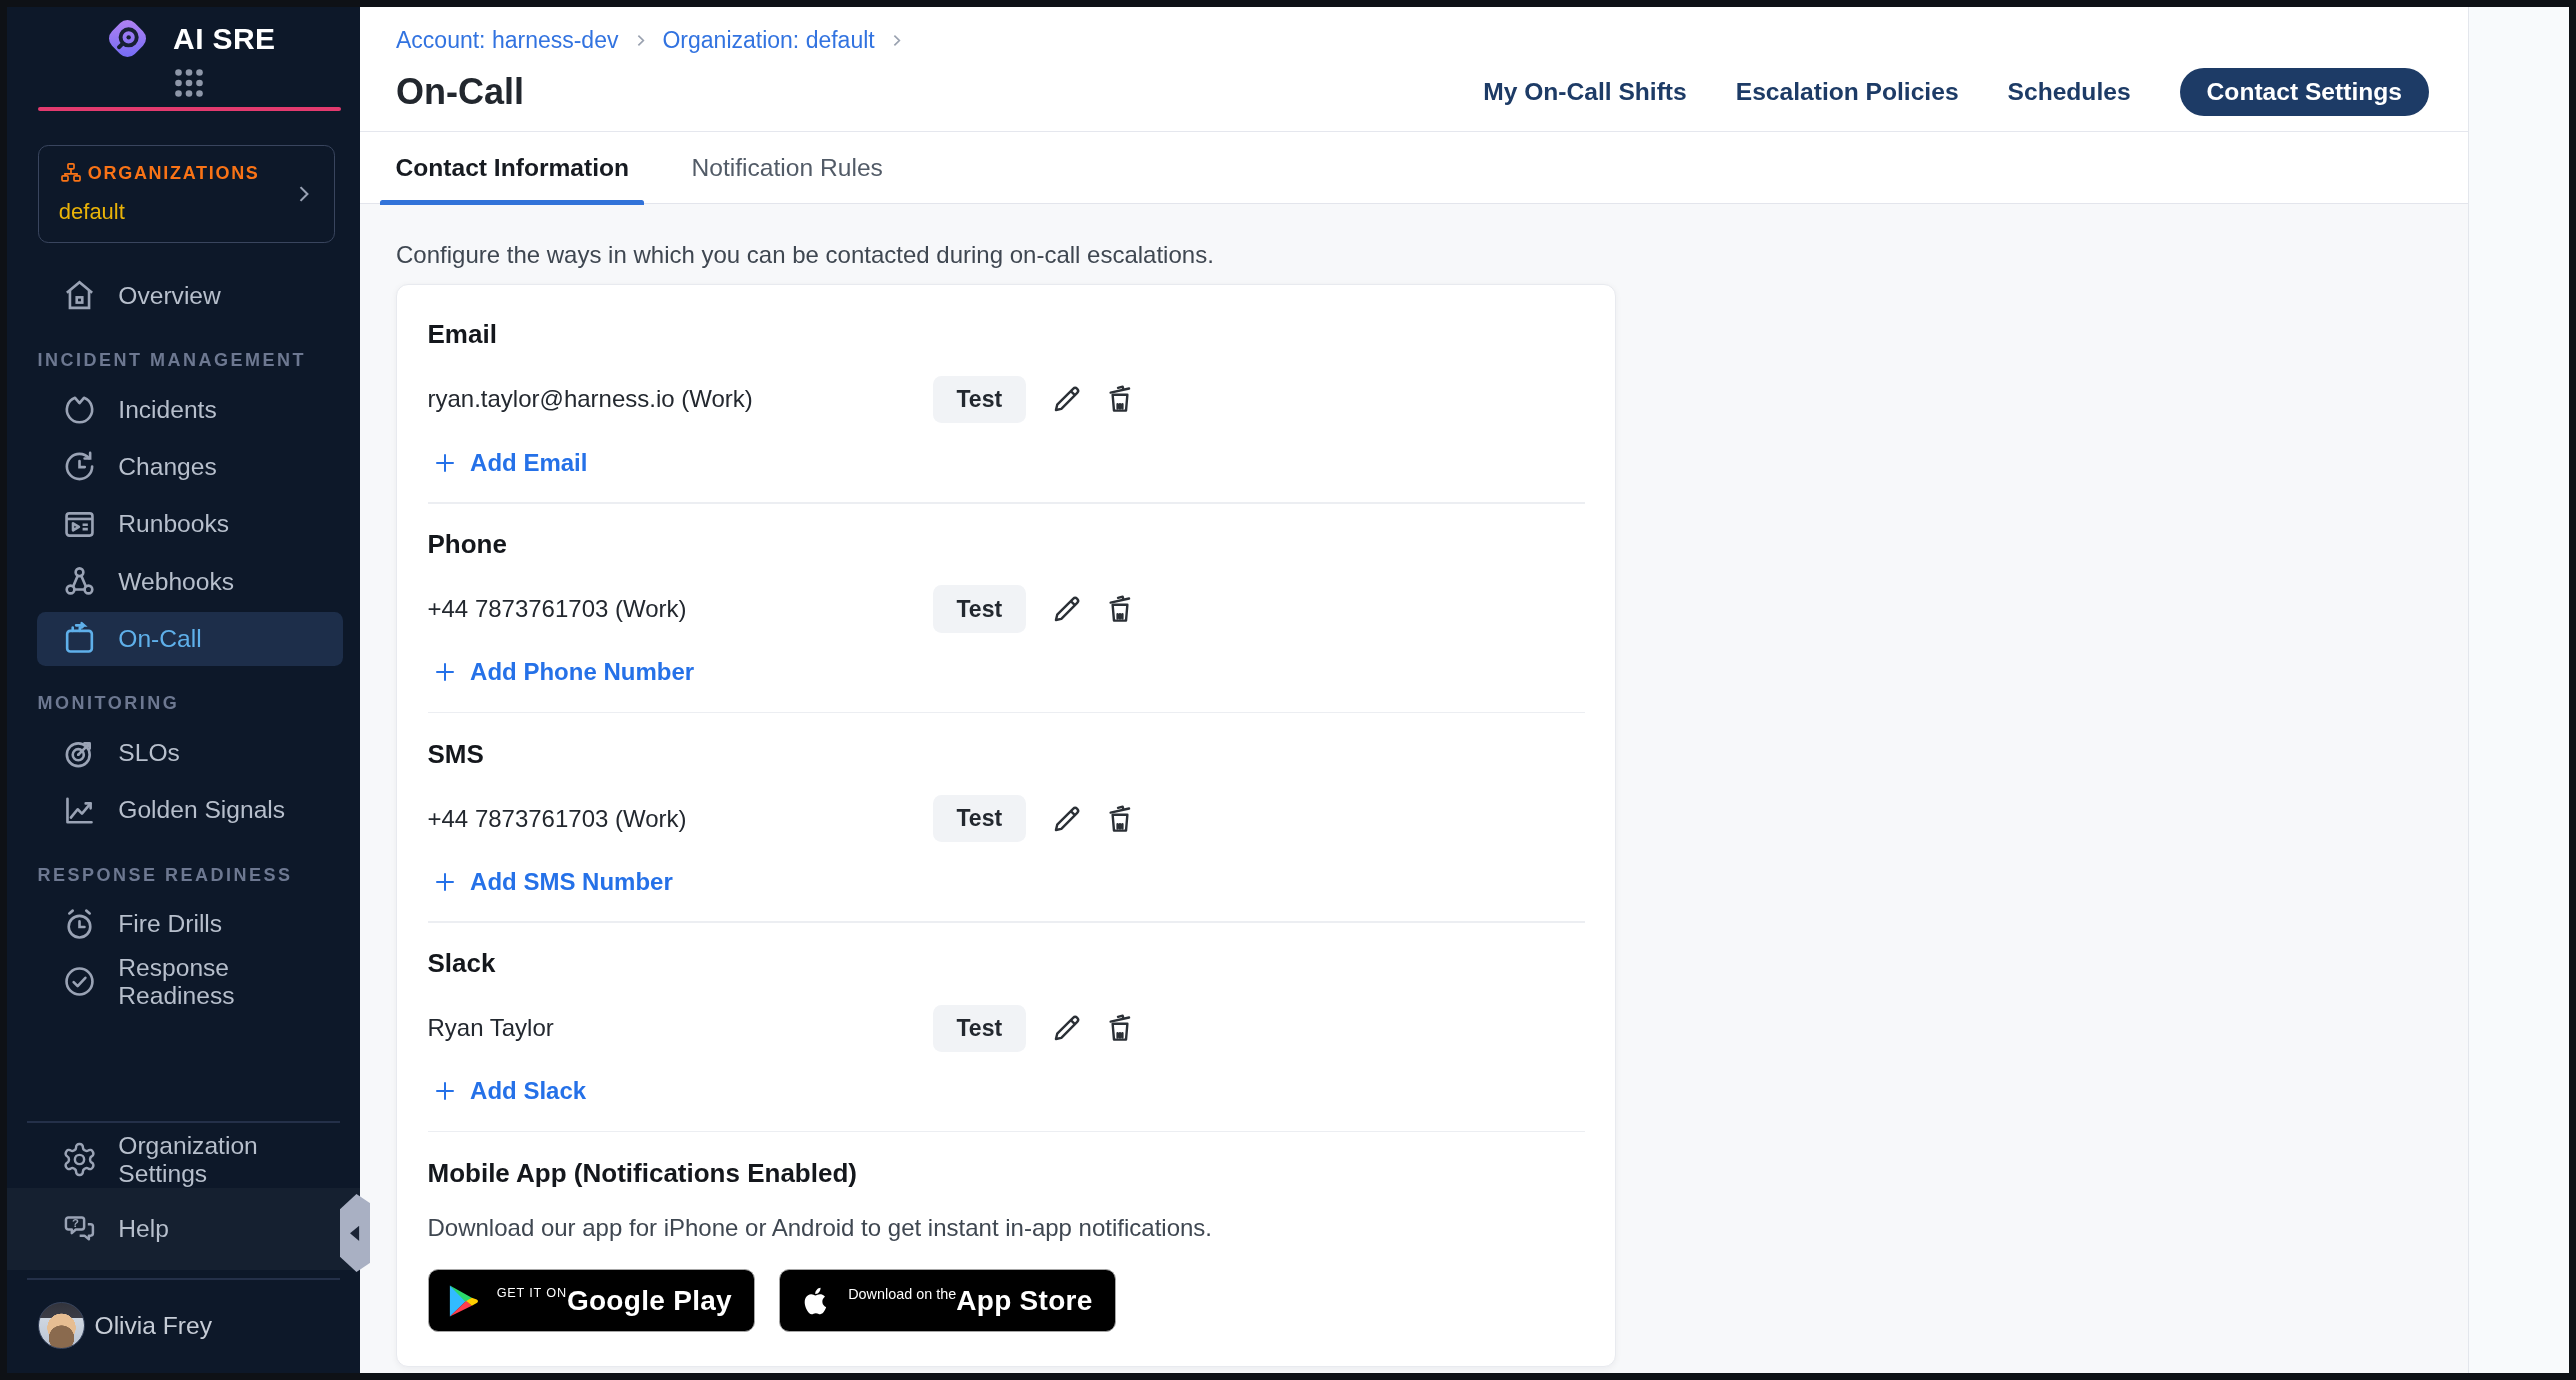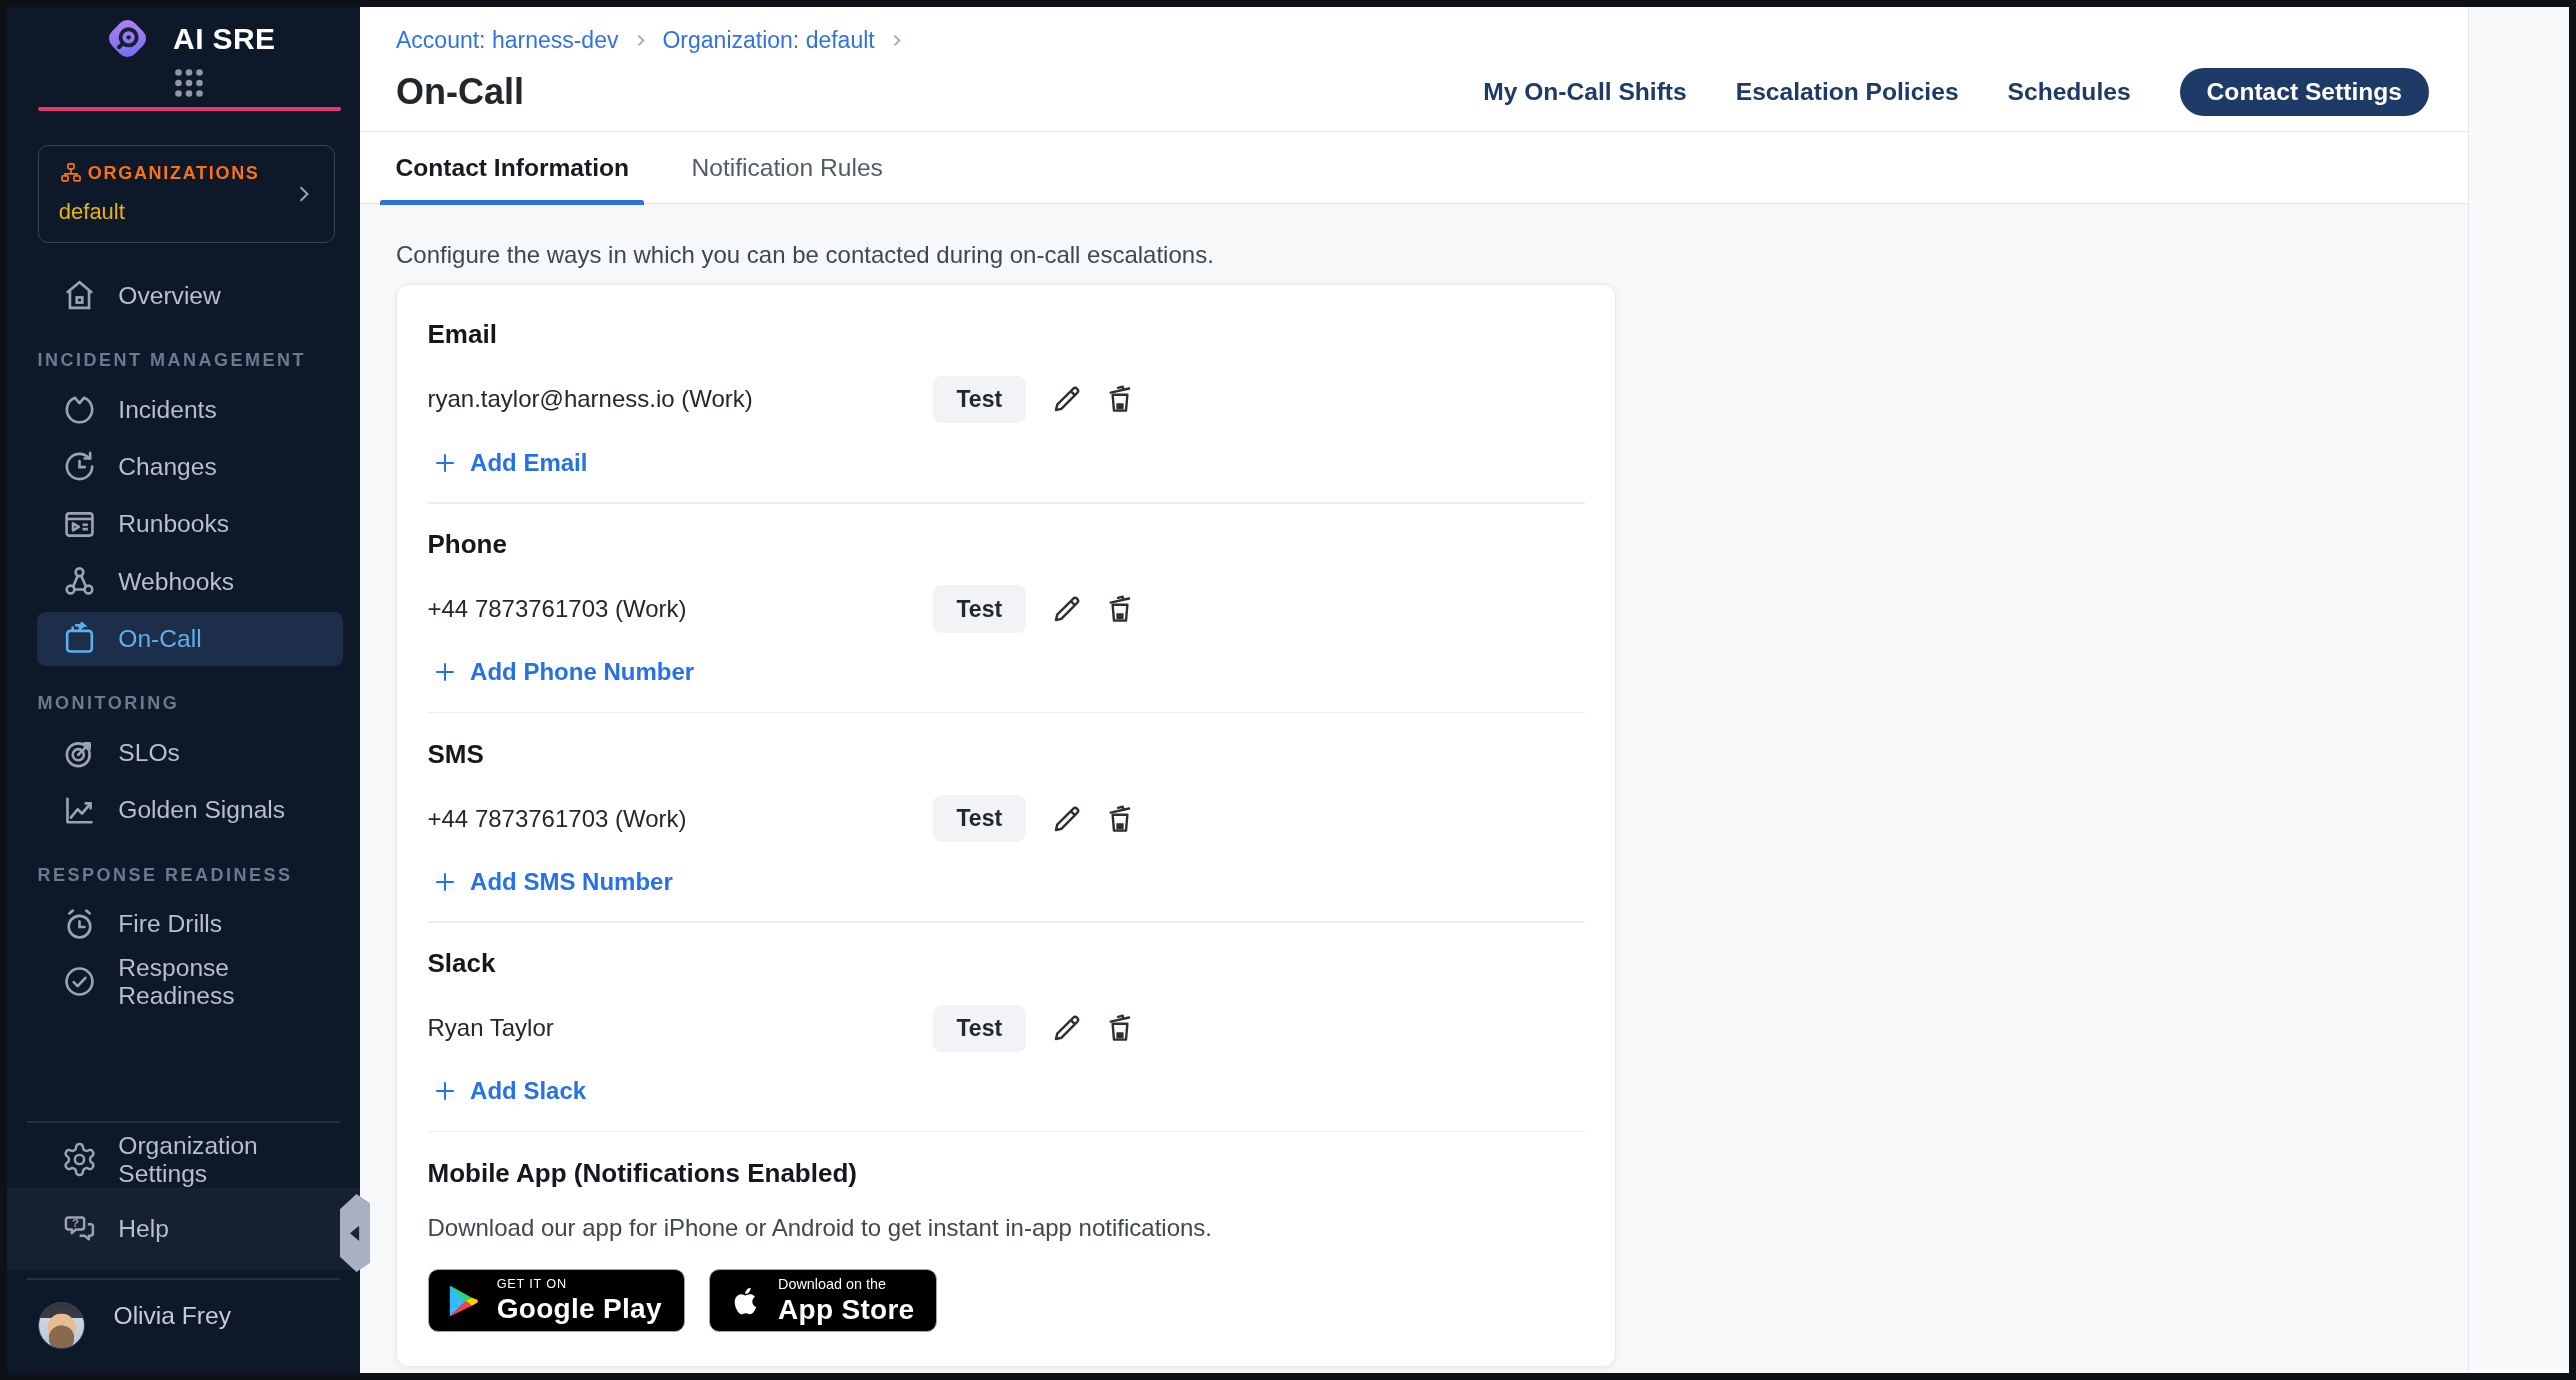--- a/index.html
+++ b/index.html
@@ -26,21 +26,21 @@
   .org-chevron{position:absolute;right:17px;top:50%;transform:translateY(-50%);width:25.4px;height:25.4px;color:#98a1b3;}
   .nav{display:flex;flex-direction:column;margin-top:15.2px;}
   .nav-item{margin:1.7px 17px 1.7px 30px;height:54px;border-radius:8.5px;display:flex;align-items:center;gap:20.3px;padding-left:24px;font-size:24.6px;color:#b7bfcc;cursor:pointer;}
   .nav-item .nicon{width:37px;height:37px;flex:0 0 auto;color:#9aa3b5;}
   .nav-item.active{background:#1d2e4a;color:#5fb0ea;}
   .nav-item.active .nicon{color:#5fb0ea;}
   .nav-sect{margin:25.4px 17px 10.2px 30.5px;font-size:18px;letter-spacing:2.5px;color:#6d7891;font-weight:600;}
   .side-foot{margin-top:auto;display:flex;flex-direction:column;}
   .side-div{height:1.7px;background:#243049;margin:8.5px 20.3px;}
   .help-band{background:rgba(255,255,255,0.035);padding:12px 0;}
-  .user-row{display:flex;gap:29px;padding:13.5px 30.5px 24px;cursor:pointer;}
+  .user-row{display:flex;align-items:center;gap:10px;padding:13.5px 30.5px 24px;cursor:pointer;}
   .avatar{width:47px;height:47px;border-radius:50%;flex:0 0 auto;
     background:
       radial-gradient(circle at 50% 78%, #8a6a4e 0 30%, transparent 31%),
       radial-gradient(circle at 50% 55%, #e6bd92 0 42%, transparent 43%),
       linear-gradient(180deg,#33343c 0%,#3c3d47 34%,#cfd7e2 34%,#b9c3d2 100%);
     border:1.7px solid #39455e;box-sizing:border-box;}
   .user-name{font-size:24.6px;color:#c6ccd6;}
   .collapse-handle{position:absolute;right:-10.2px;top:1187px;width:30.5px;height:78px;background:#a9b0c3;
     clip-path:polygon(0% 20%,55% 0%,100% 12%,100% 88%,55% 100%,0% 80%);
     display:flex;align-items:center;justify-content:center;cursor:pointer;z-index:5;}
@@ -73,21 +73,21 @@
   .icon-btn{background:none;border:none;padding:0;margin-right:18.6px;cursor:pointer;color:#2b3036;}
   .icon-btn svg{width:34px;height:34px;display:block;}
   .add-link{display:flex;align-items:center;gap:13.5px;margin:25.4px 0 5.1px 5.1px;color:#2571e8;font-size:24px;font-weight:700;cursor:pointer;width:max-content;}
   .add-link svg{width:24px;height:24px;}
   .card-div{height:1.7px;background:#eceef2;margin:25.4px 30.5px;}
 
   .mobile-desc{font-size:24px;color:#3f4751;margin:15.2px 0 27px;}
   .badges{display:flex;gap:24px;}
   .store-badge{display:flex;align-items:center;gap:15.2px;background:#000;border:1.7px solid #a6a6a6;border-radius:10.2px;height:63px;padding:0 22px 0 17px;cursor:pointer;box-sizing:border-box;}
   .store-badge svg{width:36px;height:36px;flex:0 0 auto;}
-  .badge-text{display:flex;flex-direction:column;justify-content:space-between;line-height:1;}
+  .badge-text{display:flex;justify-content:space-between;line-height:1;}
   .badge-tag{color:#fff;font-size:12.7px;letter-spacing:0.8px;margin-bottom:4.2px;}
   .badge-tag.as{font-size:14.4px;letter-spacing:0;}
   .badge-store{color:#fff;font-size:28px;font-weight:600;letter-spacing:0.3px;}
 
   .right-rail{width:100px;min-width:100px;background:#f8fafc;border-left:1.7px solid #e3e6ec;}
   svg{overflow:visible;}
 </style>
 </head>
 <body>
 

